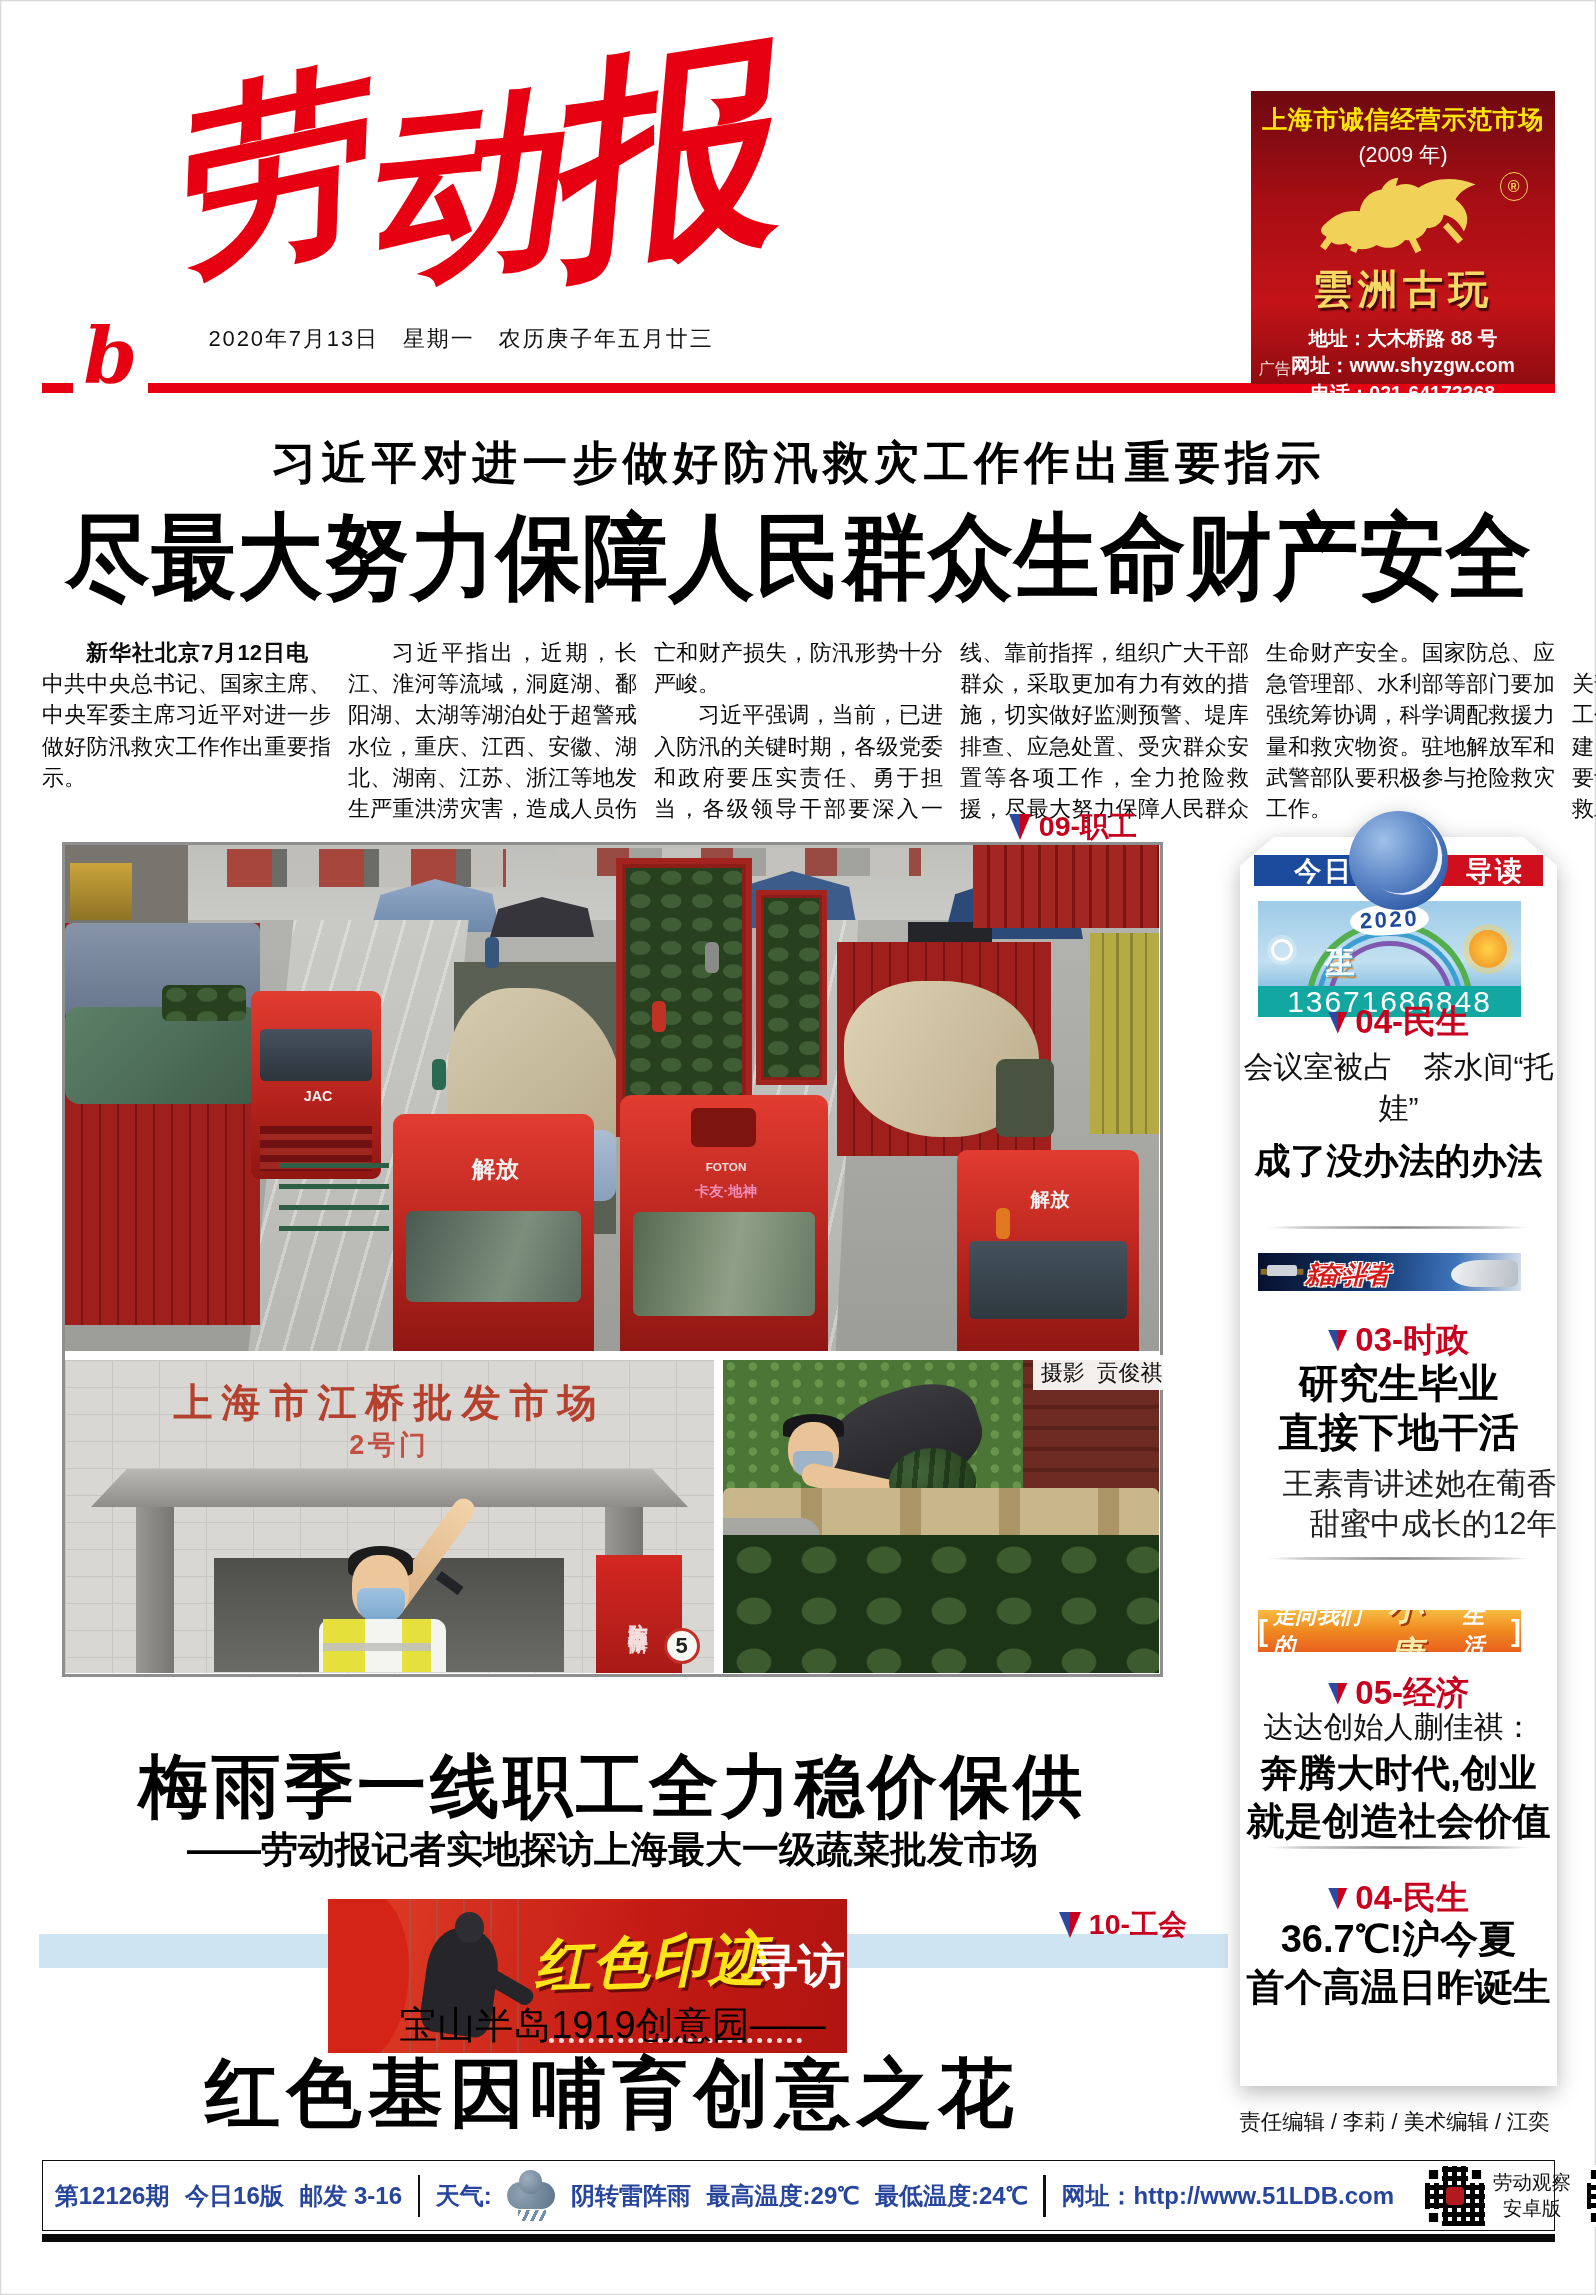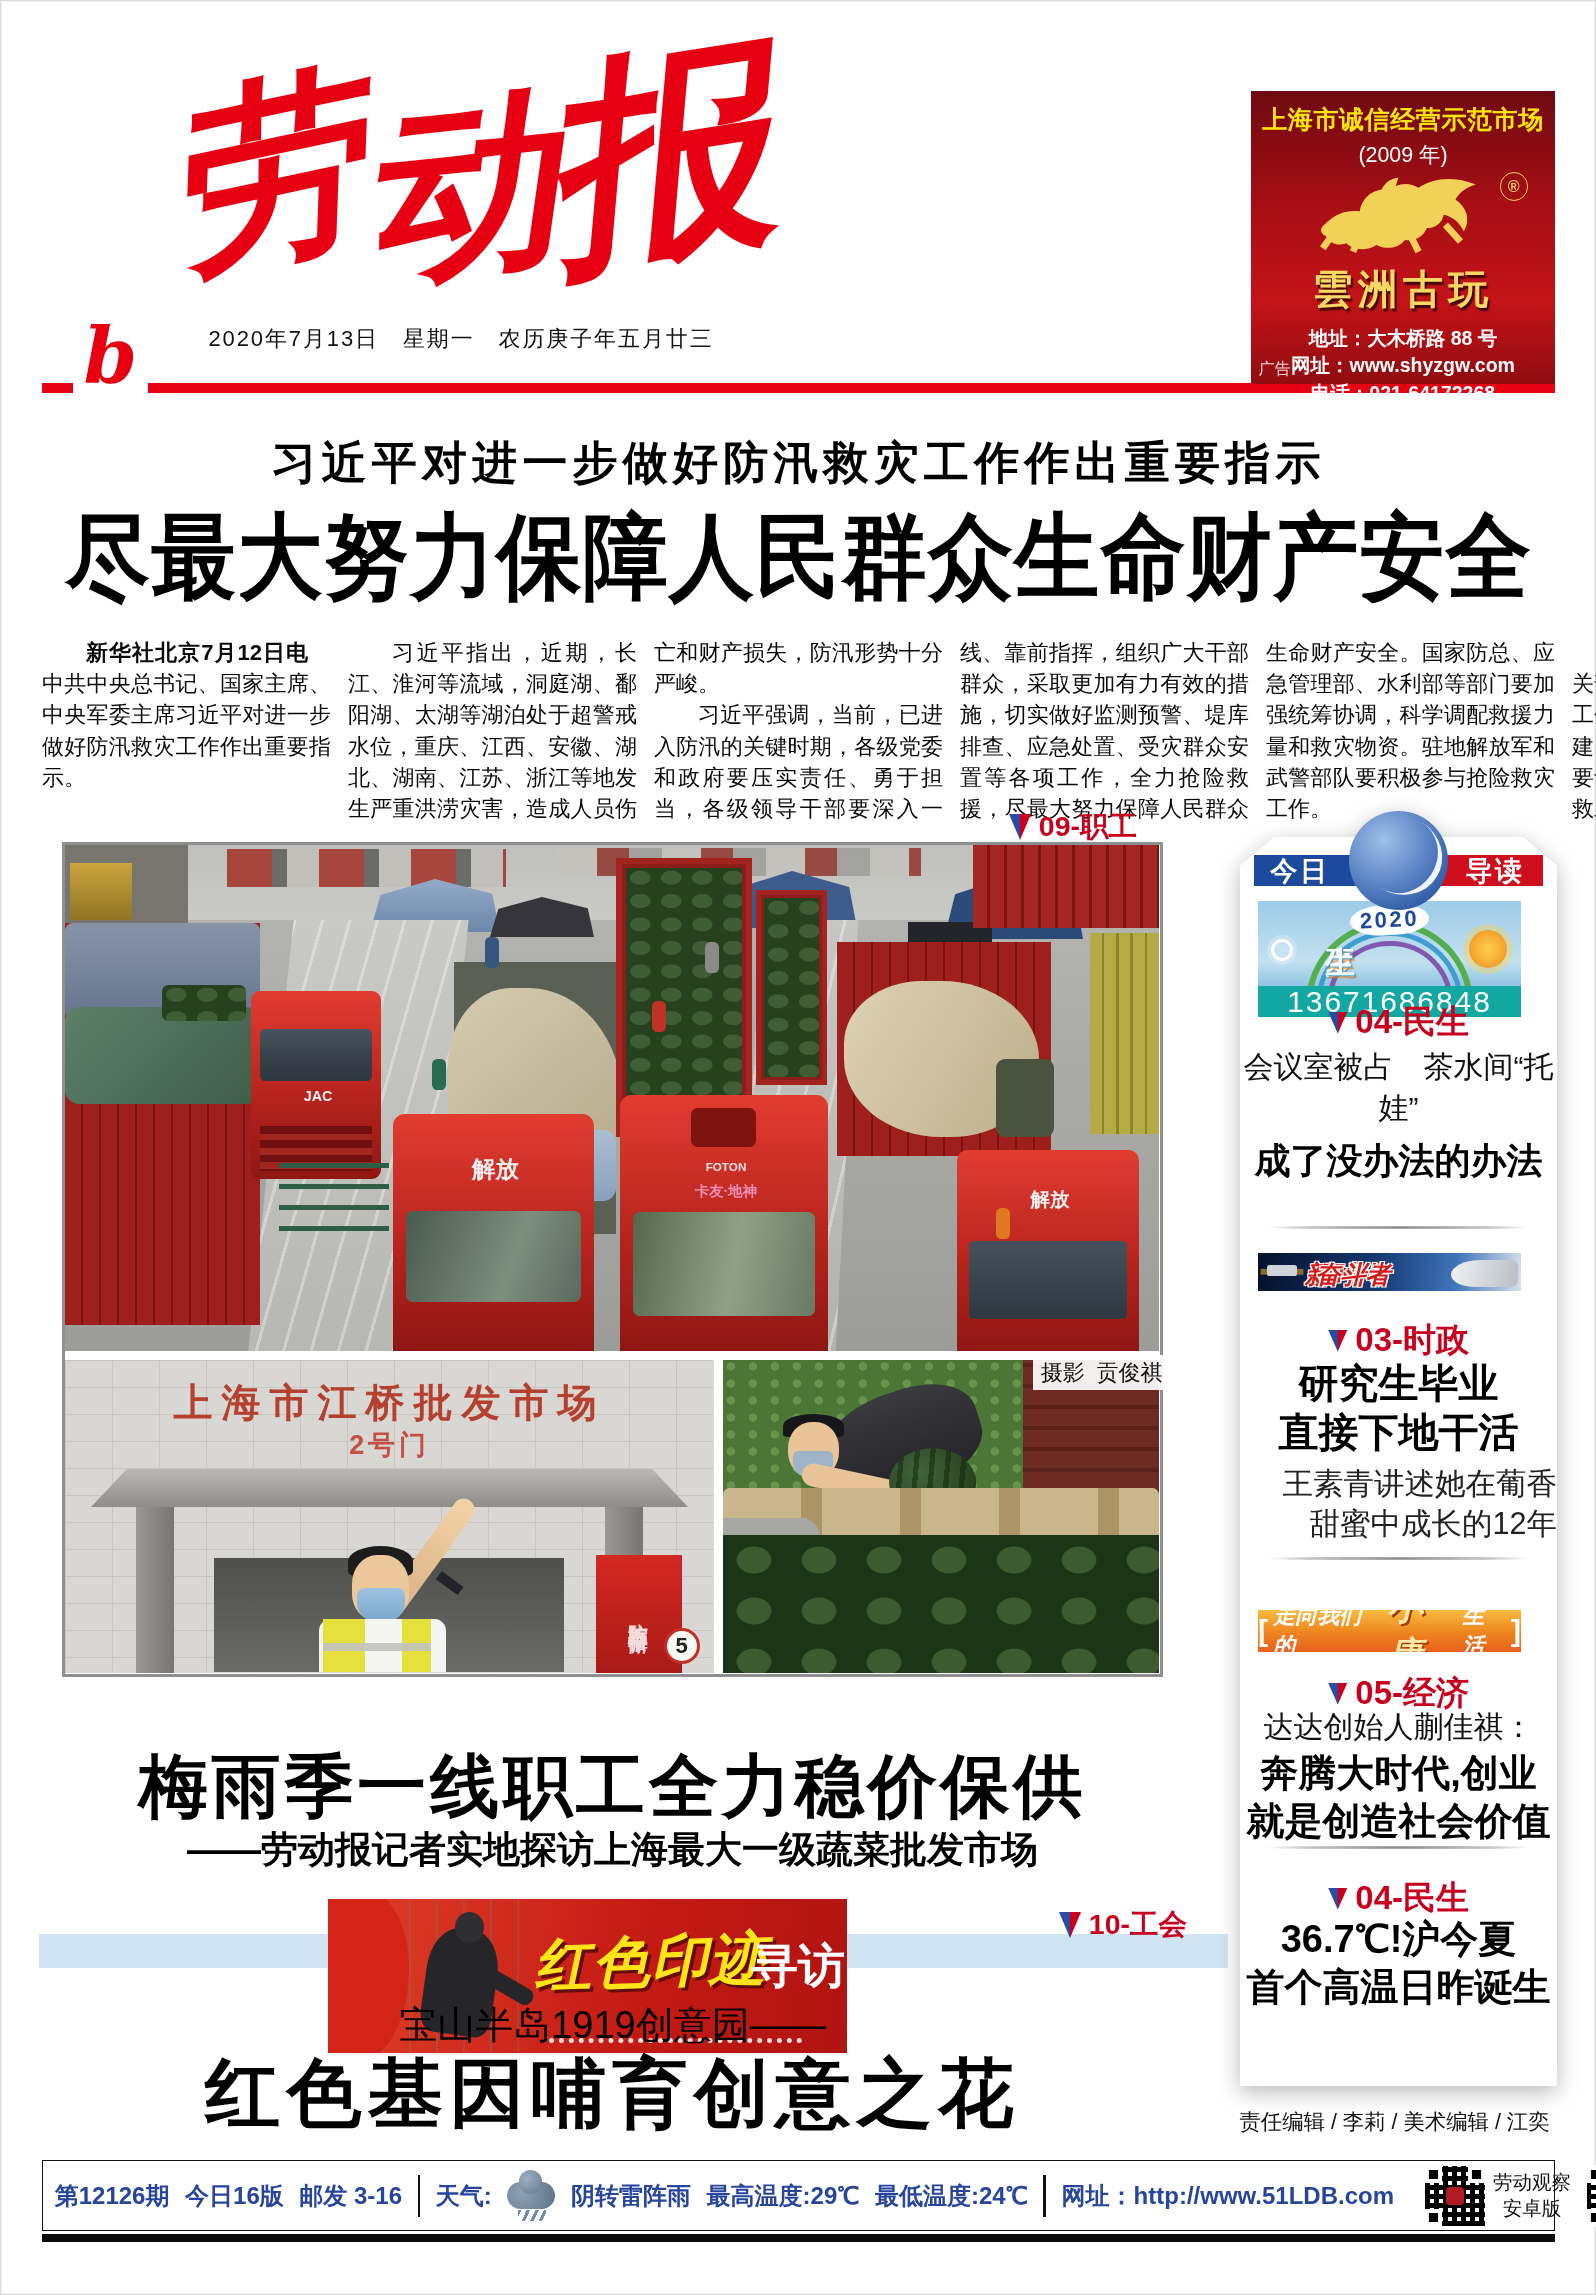--- a/index.html
+++ b/index.html
@@ -179,21 +179,21 @@
 
   
   .sidebar{position:absolute;left:1240px;top:837px;width:317px;height:1249px;filter:drop-shadow(0 6.5px 10.4px rgba(0,0,0,.28));}
   .sb-card{position:absolute;inset:0;background:#fff;
            clip-path:polygon(34px 0,283px 0,317px 28.5px,317px 1249px,0 1249px,0 28.5px);}
   .sb-globe{position:absolute;left:109px;top:-26px;width:99px;height:99px;border-radius:50%;z-index:3;
             background:radial-gradient(circle at 35% 30%,#9fc0e8,#5d86c6 45%,#2f5ba6 80%);}
   .sb-globe::after{content:"";position:absolute;left:10.4px;top:5.2px;width:78px;height:78px;border-radius:50%;
             border-right:6.5px solid #fff;transform:rotate(32deg);opacity:.92;}
   .sb-header{position:absolute;left:14.3px;top:18px;right:14.3px;height:31px;display:flex;}
-  .sb-hl{flex:1;background:var(--sb-blue,#1c4a9c);color:#fff;font-weight:bold;font-size:27px;display:flex;align-items:center;padding-left:16px;letter-spacing:2.6px;}
+  .sb-hl{flex:1;background:var(--sb-blue,#1c4a9c);color:#fff;font-weight:bold;font-size:27px;display:flex;align-items:center;padding-left:40px;letter-spacing:2.6px;}
   .sb-hr{flex:1;background:var(--sb-red,#cf0f1e);color:#fff;font-weight:bold;font-size:27px;display:flex;align-items:center;justify-content:flex-end;padding-right:18px;letter-spacing:2.6px;}
   .sb-summer{position:absolute;left:18px;top:64px;width:263px;height:86px;overflow:hidden;
              background:linear-gradient(180deg,#9ecbe8,#c2e0f0 70%,#8fc2e2);}
   .sb-summer *{position:absolute;}
   .arc{border-radius:648px 648px 0 0;border-style:solid;border-bottom:none;}
   .arc1{left:48px;top:19.5px;width:167px;height:83px;border-width:6.5px;border-color:#53ae4e;}
   .arc2{left:58px;top:30px;width:147px;height:73px;border-width:5.8px;border-color:#3e9ed2;}
   .arc3{left:69px;top:40px;width:126px;height:62px;border-width:5.2px;border-color:#8058b0;}
   .y2020{left:92px;top:3.9px;width:79px;height:30px;background:#fff;border-radius:50%/62%;transform:rotate(-3deg);
          display:flex;align-items:center;justify-content:center;color:#1f4a9c;font-weight:bold;font-size:22px;letter-spacing:2.6px;}

